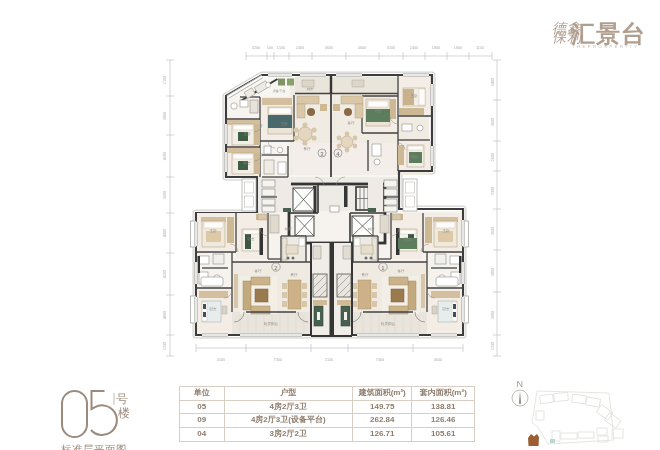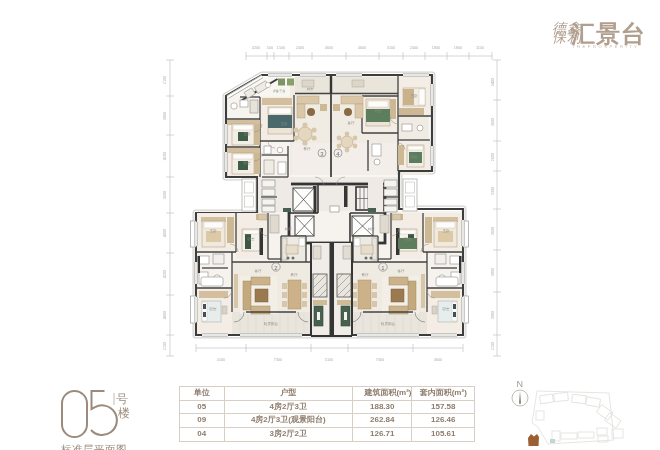--- a/index.html
+++ b/index.html
@@ -757,32 +757,32 @@
 
     <text x="3" y="70" font-size="10.5" fill="#9c8b7d" font-family="Liberation Sans" letter-spacing="0.5">标准层平面图</text>
   </svg>
 </div>
 
 <table class="abs area" style="left:179px;top:386px;width:296px;border-collapse:collapse;font-size:8px;color:#8d7c6c;text-align:center;">
   <tbody>
       <tr>
     <td style="width:44px;">单位</td>
     <td style="width:129px;margin-top:32px;">户型</td>
-    <td style="width:59px;text-align:right;">建筑面积(m²)</td>
+    <td style="width:59px;">建筑面积(m²)</td>
     <td style="width:62px;">套内面积(m²)</td>
   </tr>
   <tr>
         <td>05</td>
         <td>4房2厅3卫</td>
-        <td>188.30</td>
-        <td>157.58</td>
+        <td>149.75</td>
+        <td>138.81</td>
       </tr>
   <tr>
         <td>09</td>
-        <td>4房2厅3卫(观景阳台)</td>
+        <td>4房2厅3卫(设备平台)</td>
         <td>262.84</td>
         <td>126.46</td>
       </tr>
   <tr>
         <td>04</td>
         <td>3房2厅2卫</td>
         <td>126.71</td>
         <td>105.61</td>
       </tr>
 </tbody>

